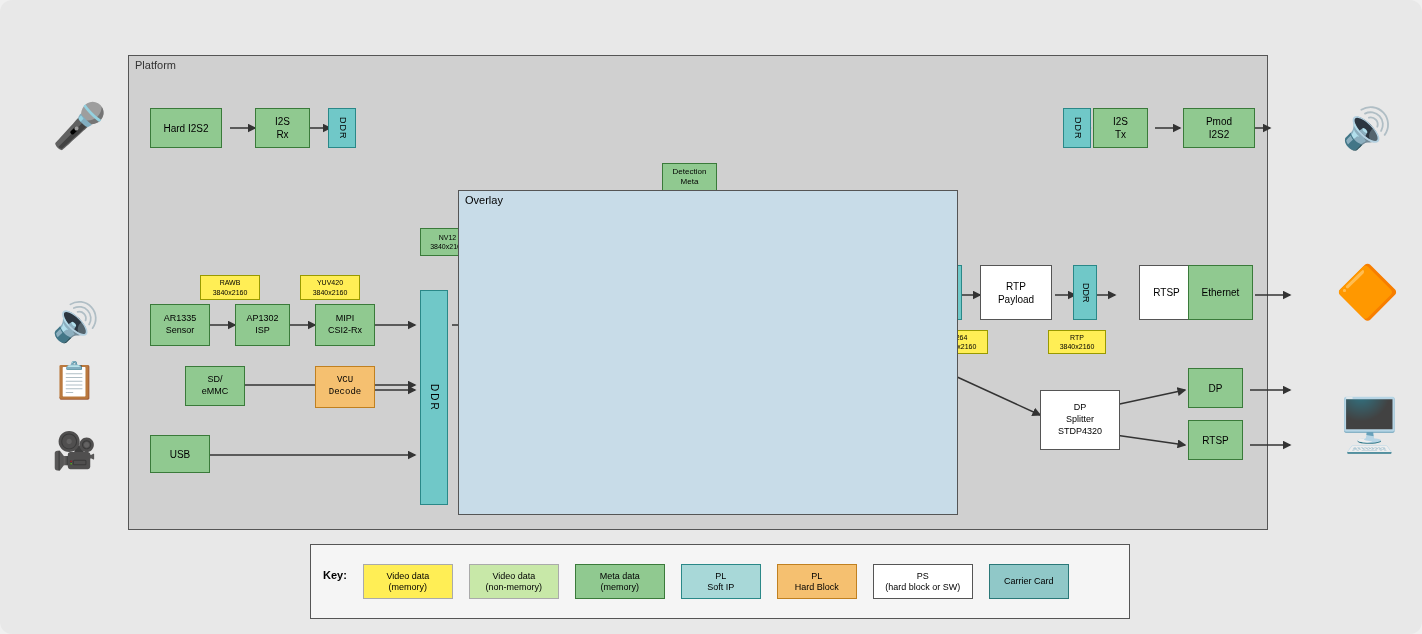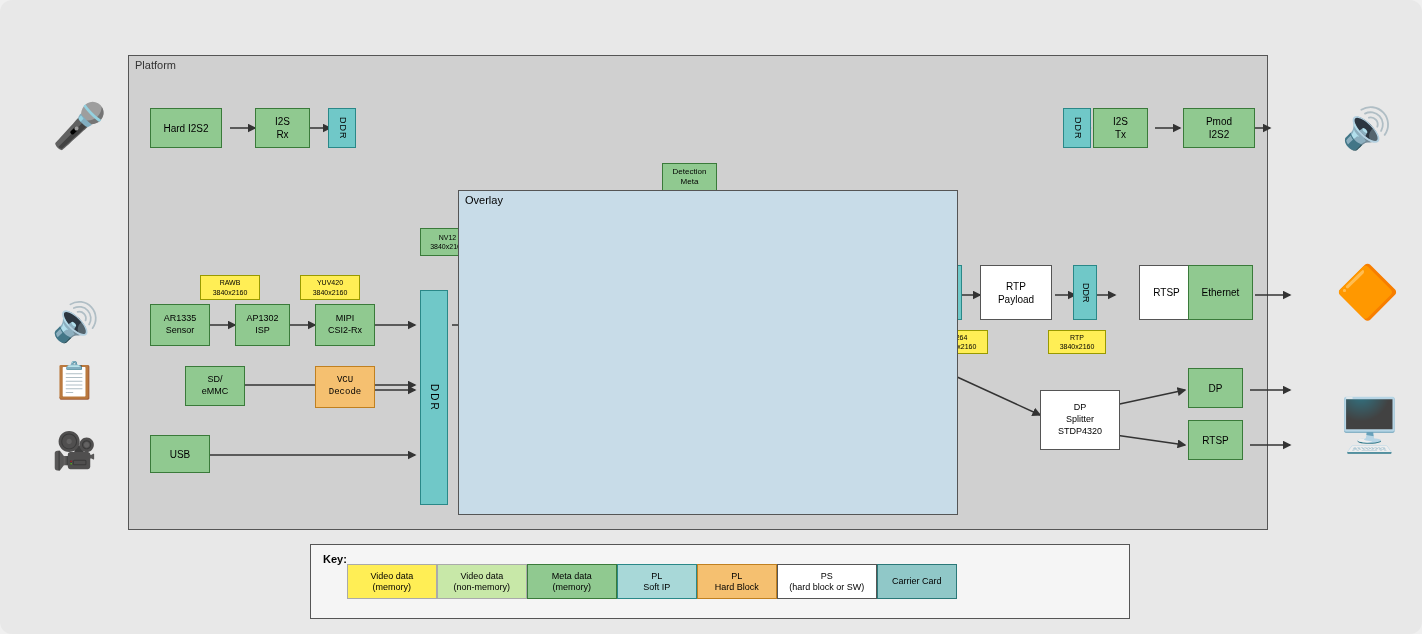--- a/index.html
+++ b/index.html
@@ -348,21 +348,21 @@
   </div>
 
   <div class="block block-green" style="position:absolute; top:420px; left:1188px; width:55px; height:40px;">
     <span>RTSP</span>
   </div>
 
   <div class="block block-yellow-small" style="position:absolute; top:400px; left:800px; width:55px; height:24px; font-size:7px;">
     <span>NV12<br>3840x2160</span>
   </div>
 
-  <div style="position:absolute; bottom:15px; left:310px; width:820px; height:75px; border:1.5px solid #555; background:#f5f5f5; display:flex; align-items:center; padding:6px 12px; gap:0;">
+  <div style="position:absolute; bottom:15px; left:310px; width:820px; height:75px; border:1.5px solid #555; background:#f5f5f5; display:flex; align-items:center; padding:22px 12px; gap:16px;">
     <span style="font-size:11px; font-weight:bold; align-self:flex-start; margin-top:2px;">Key:</span>
 
     <div style="display:flex; flex-direction:column; align-items:center; gap:2px;">
       <div style="width:90px; height:35px; background:#ffee55; border:1.5px solid #aaa; display:flex; align-items:center; justify-content:center; text-align:center; font-size:9px; line-height:1.2;">Video data<br>(memory)</div>
     </div>
 
     <div style="display:flex; flex-direction:column; align-items:center; gap:2px;">
       <div style="width:90px; height:35px; background:#c8e8a8; border:1.5px solid #aaa; display:flex; align-items:center; justify-content:center; text-align:center; font-size:9px; line-height:1.2;">Video data<br>(non-memory)</div>
     </div>
 

